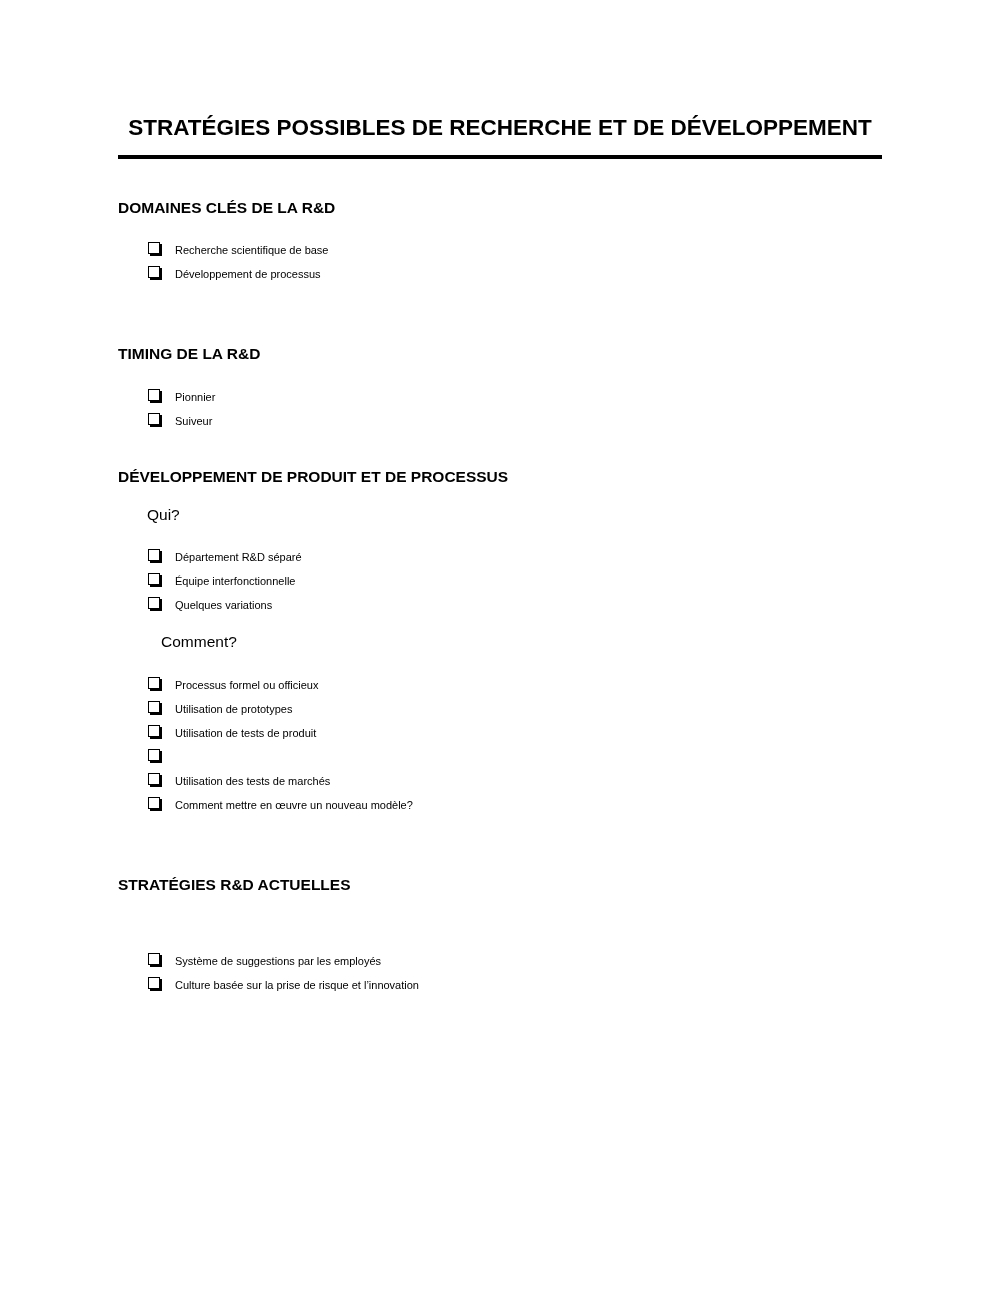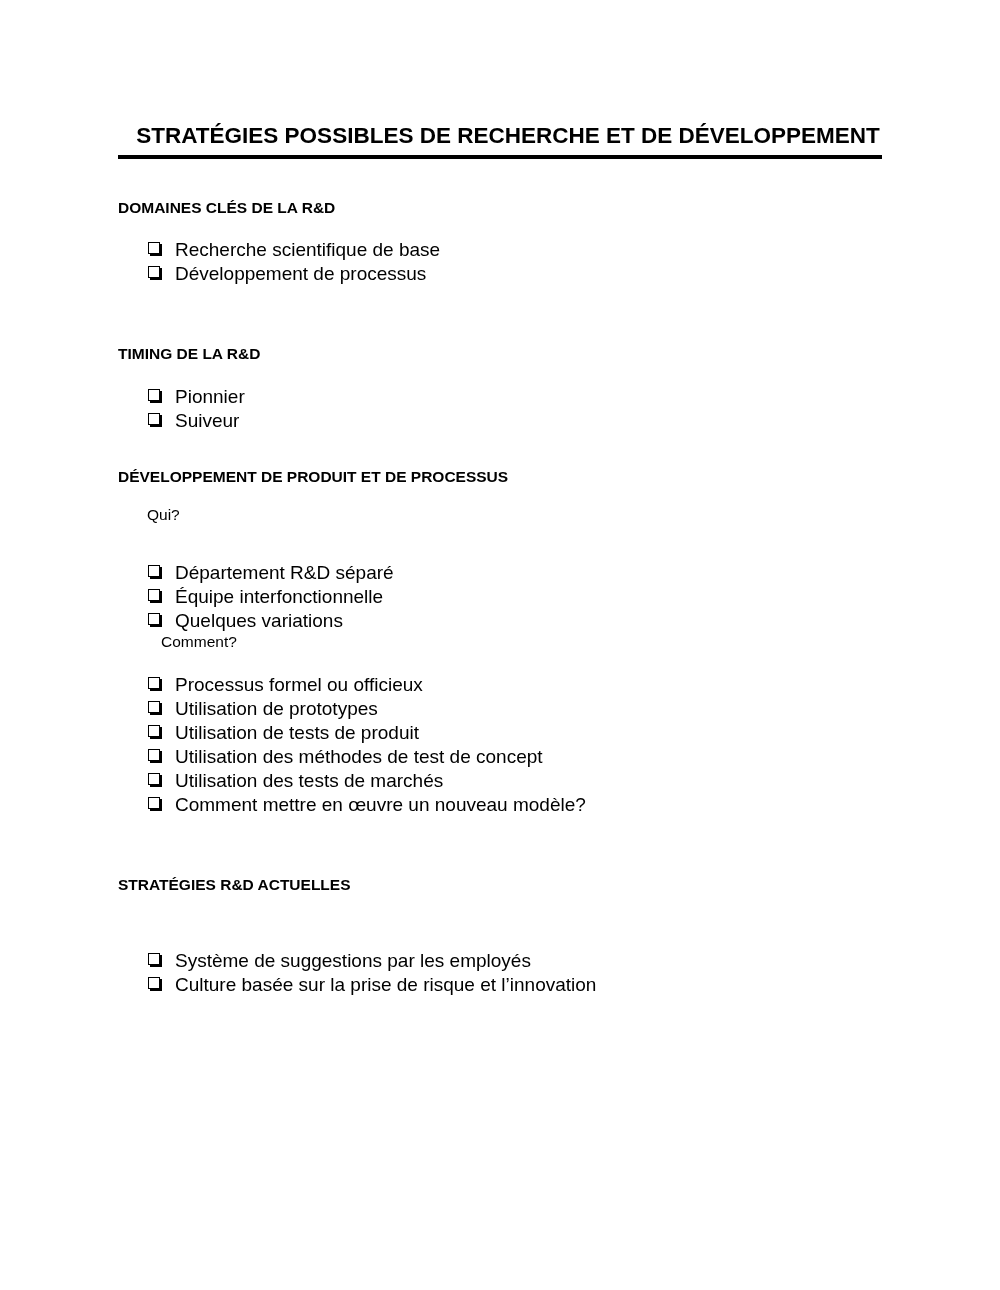--- a/index.html
+++ b/index.html
@@ -16,31 +16,31 @@
     position: absolute; left: 118px; width: 764px; top: 155px; height: 4px; background: #000;
   }
   .section-heading {
     position: absolute; left: 118px; font-size: 15.5px; font-weight: bold; line-height: 20px; white-space: nowrap;
   }
   .sub-heading {
     position: absolute; left: 147px; font-size: 15.5px; font-weight: normal; line-height: 20px; white-space: nowrap;
   }
   .check-list { position: absolute; left: 148px; margin: 0; padding: 0; list-style: none; }
   .check-item {
-    height: 24px; display: flex; align-items: center; font-size: 19px; line-height: 20px; white-space: nowrap;
+    height: 24px; display: flex; align-items: center; font-size: 11px; line-height: 20px; white-space: nowrap;
   }
   .checkbox {
     width: 12px; height: 12px; border: 1.5px solid #000; box-sizing: border-box;
     box-shadow: 2px 2px 0 0 #000; margin-right: 15px; margin-top: -5px; flex: 0 0 auto; background: #fff;
   }
 </style>
 </head>
 <body>
 
-<h1 class="page-title" style="margin:8px;">STRATÉGIES POSSIBLES DE RECHERCHE ET DE DÉVELOPPEMENT</h1>
+<h1 class="page-title" style="margin:0;">STRATÉGIES POSSIBLES DE RECHERCHE ET DE DÉVELOPPEMENT</h1>
 <div class="title-rule"></div>
 
 <div class="section-heading" style="top:198px;">DOMAINES CLÉS DE LA R&amp;D</div>
 <ul class="check-list" style="top:238px;">
   <li class="check-item">
       <span class="checkbox"></span>
       <span>Recherche scientifique de base</span>
     </li>
   <li class="check-item">
       <span class="checkbox"></span>
@@ -55,21 +55,21 @@
       <span>Pionnier</span>
     </li>
   <li class="check-item">
       <span class="checkbox"></span>
       <span>Suiveur</span>
     </li>
 </ul>
 
 <div class="section-heading" style="top:467px;">DÉVELOPPEMENT DE PRODUIT ET DE PROCESSUS</div>
 <div class="sub-heading" style="top:505px;">Qui?</div>
-<ul class="check-list" style="top:545px;margin-top:16px;">
+<ul class="check-list" style="top:545px;">
   <li class="check-item">
       <span class="checkbox"></span>
       <span>Département R&amp;D séparé</span>
     </li>
   <li class="check-item">
       <span class="checkbox"></span>
       <span>Équipe interfonctionnelle</span>
     </li>
   <li class="check-item">
       <span class="checkbox"></span>
@@ -85,21 +85,20 @@
   <li class="check-item">
       <span class="checkbox"></span>
       <span>Utilisation de prototypes</span>
     </li>
   <li class="check-item">
       <span class="checkbox"></span>
       <span>Utilisation de tests de produit</span>
     </li>
   <li class="check-item">
       <span class="checkbox"></span>
-      <span>Utilisation des méthodes de test de concept</span>
     </li>
   <li class="check-item">
       <span class="checkbox"></span>
       <span>Utilisation des tests de marchés</span>
     </li>
   <li class="check-item">
       <span class="checkbox"></span>
       <span>Comment mettre en œuvre un nouveau modèle?</span>
     </li>
 </ul>

